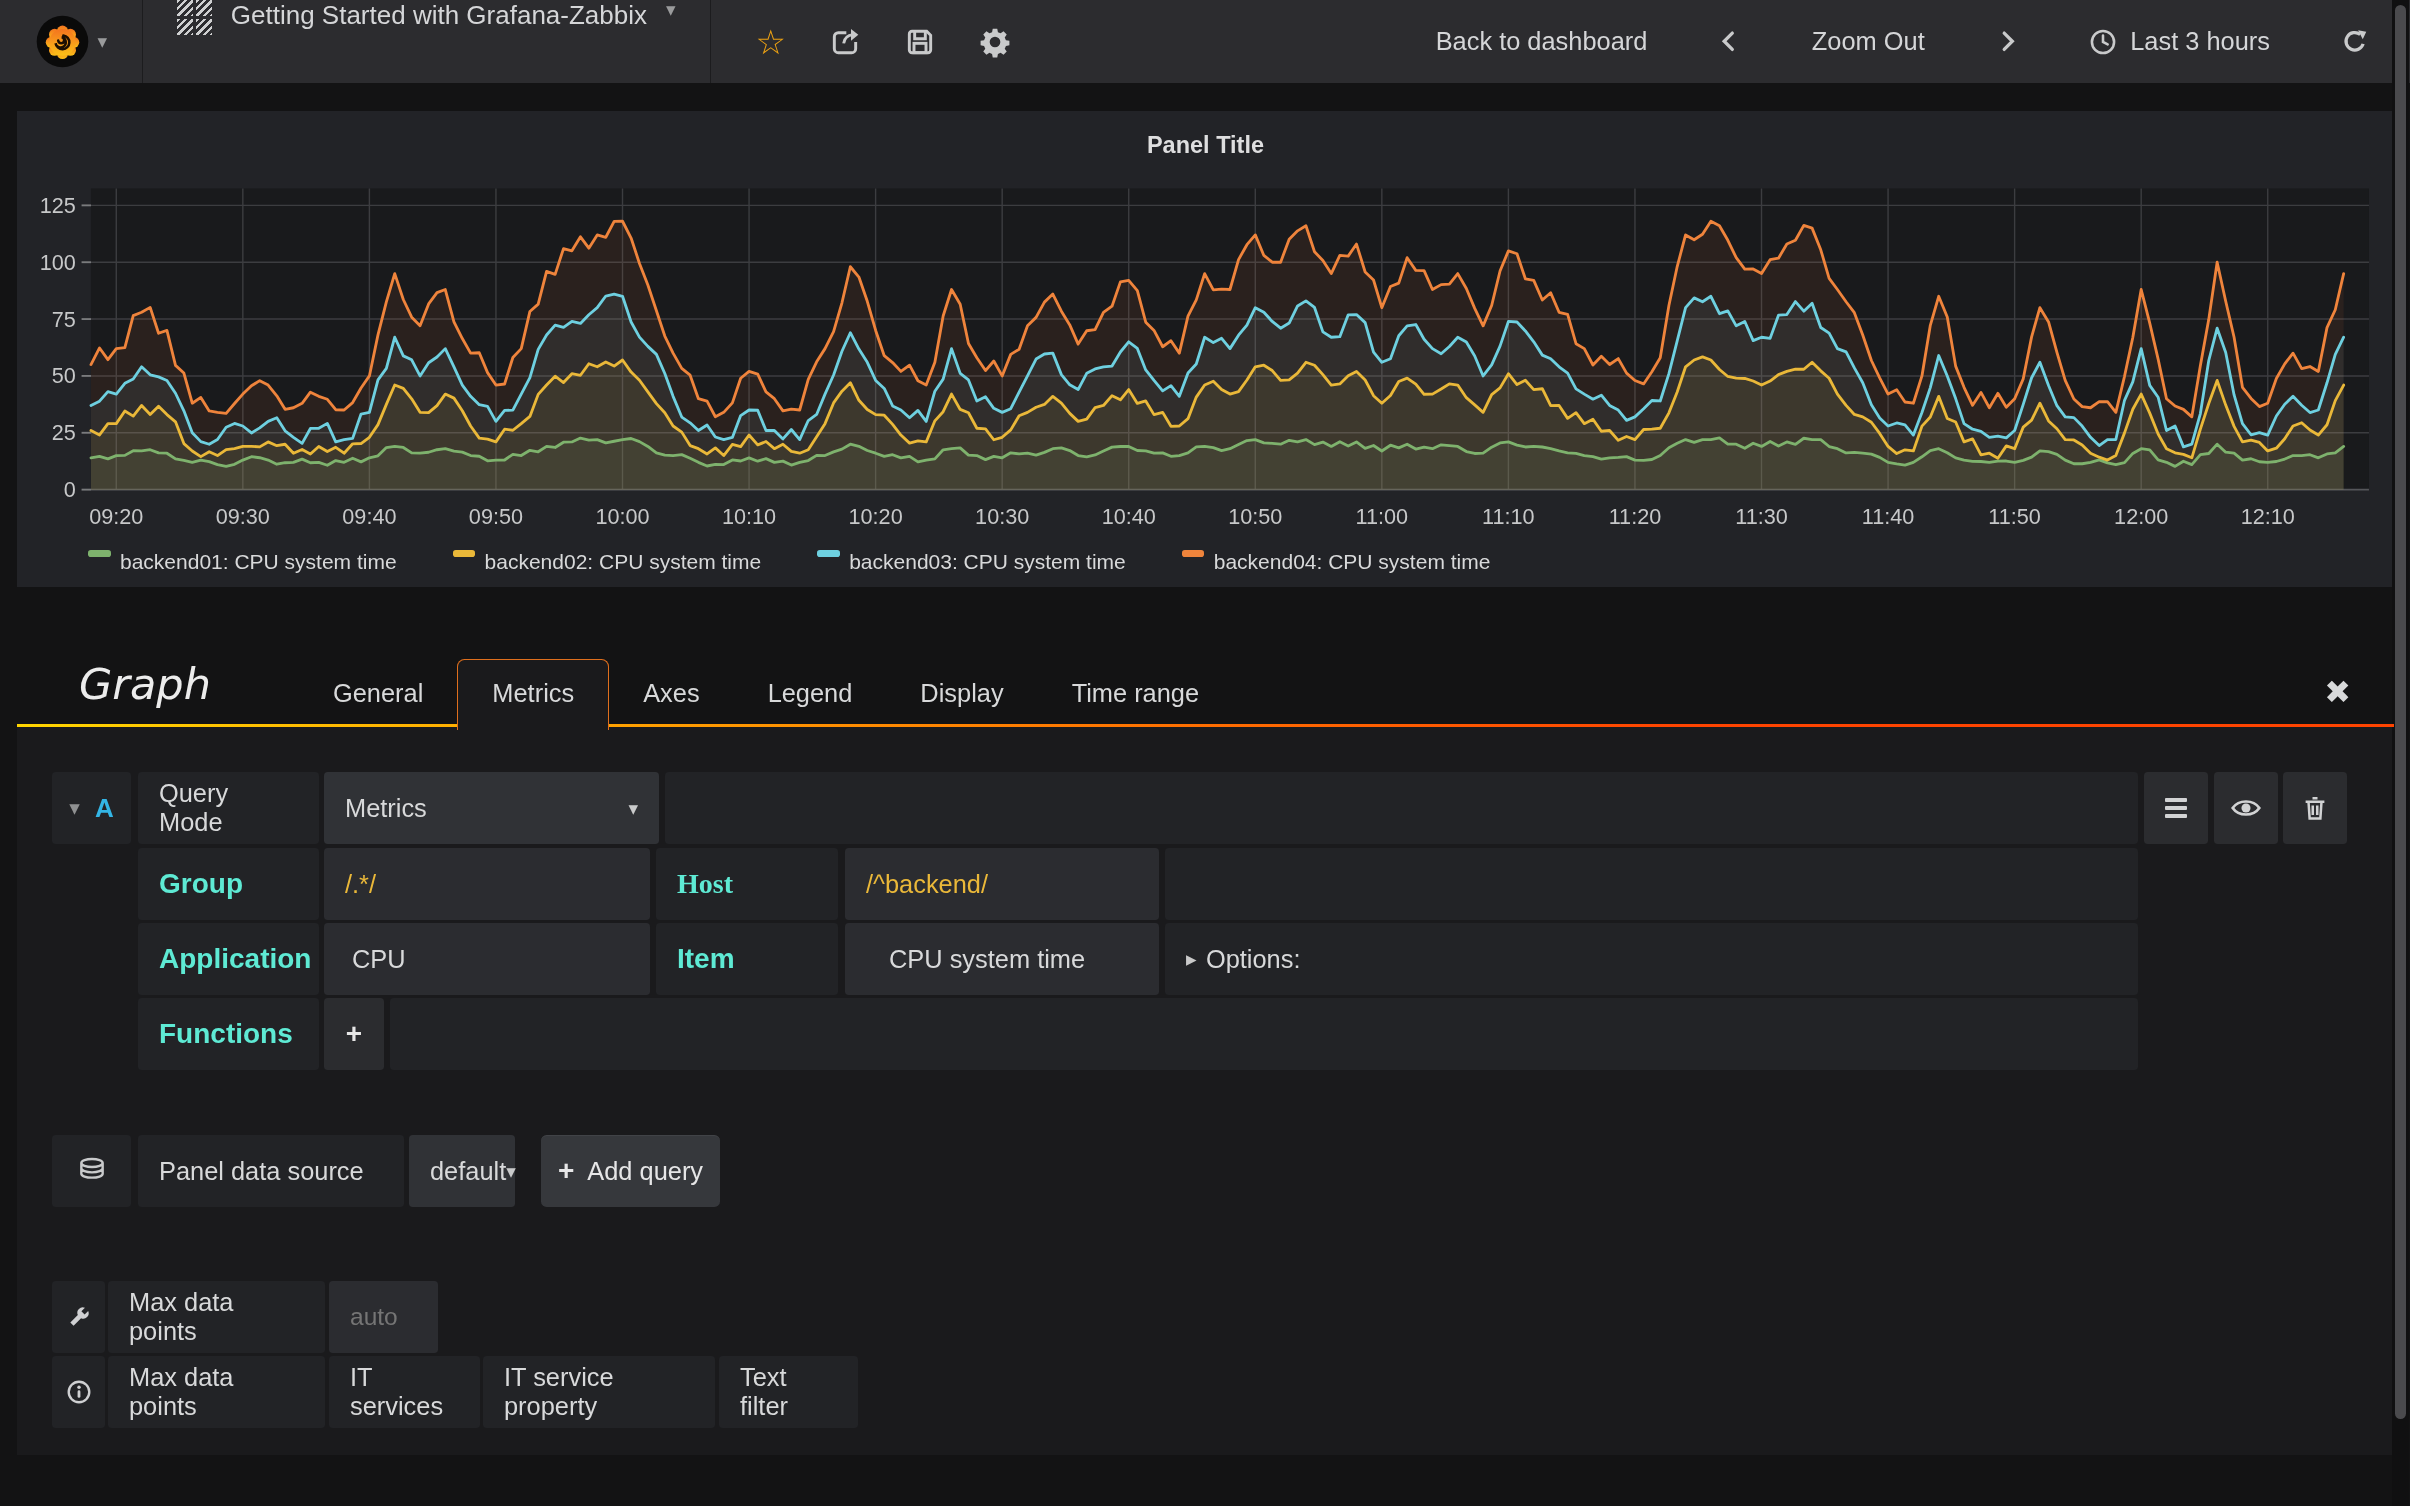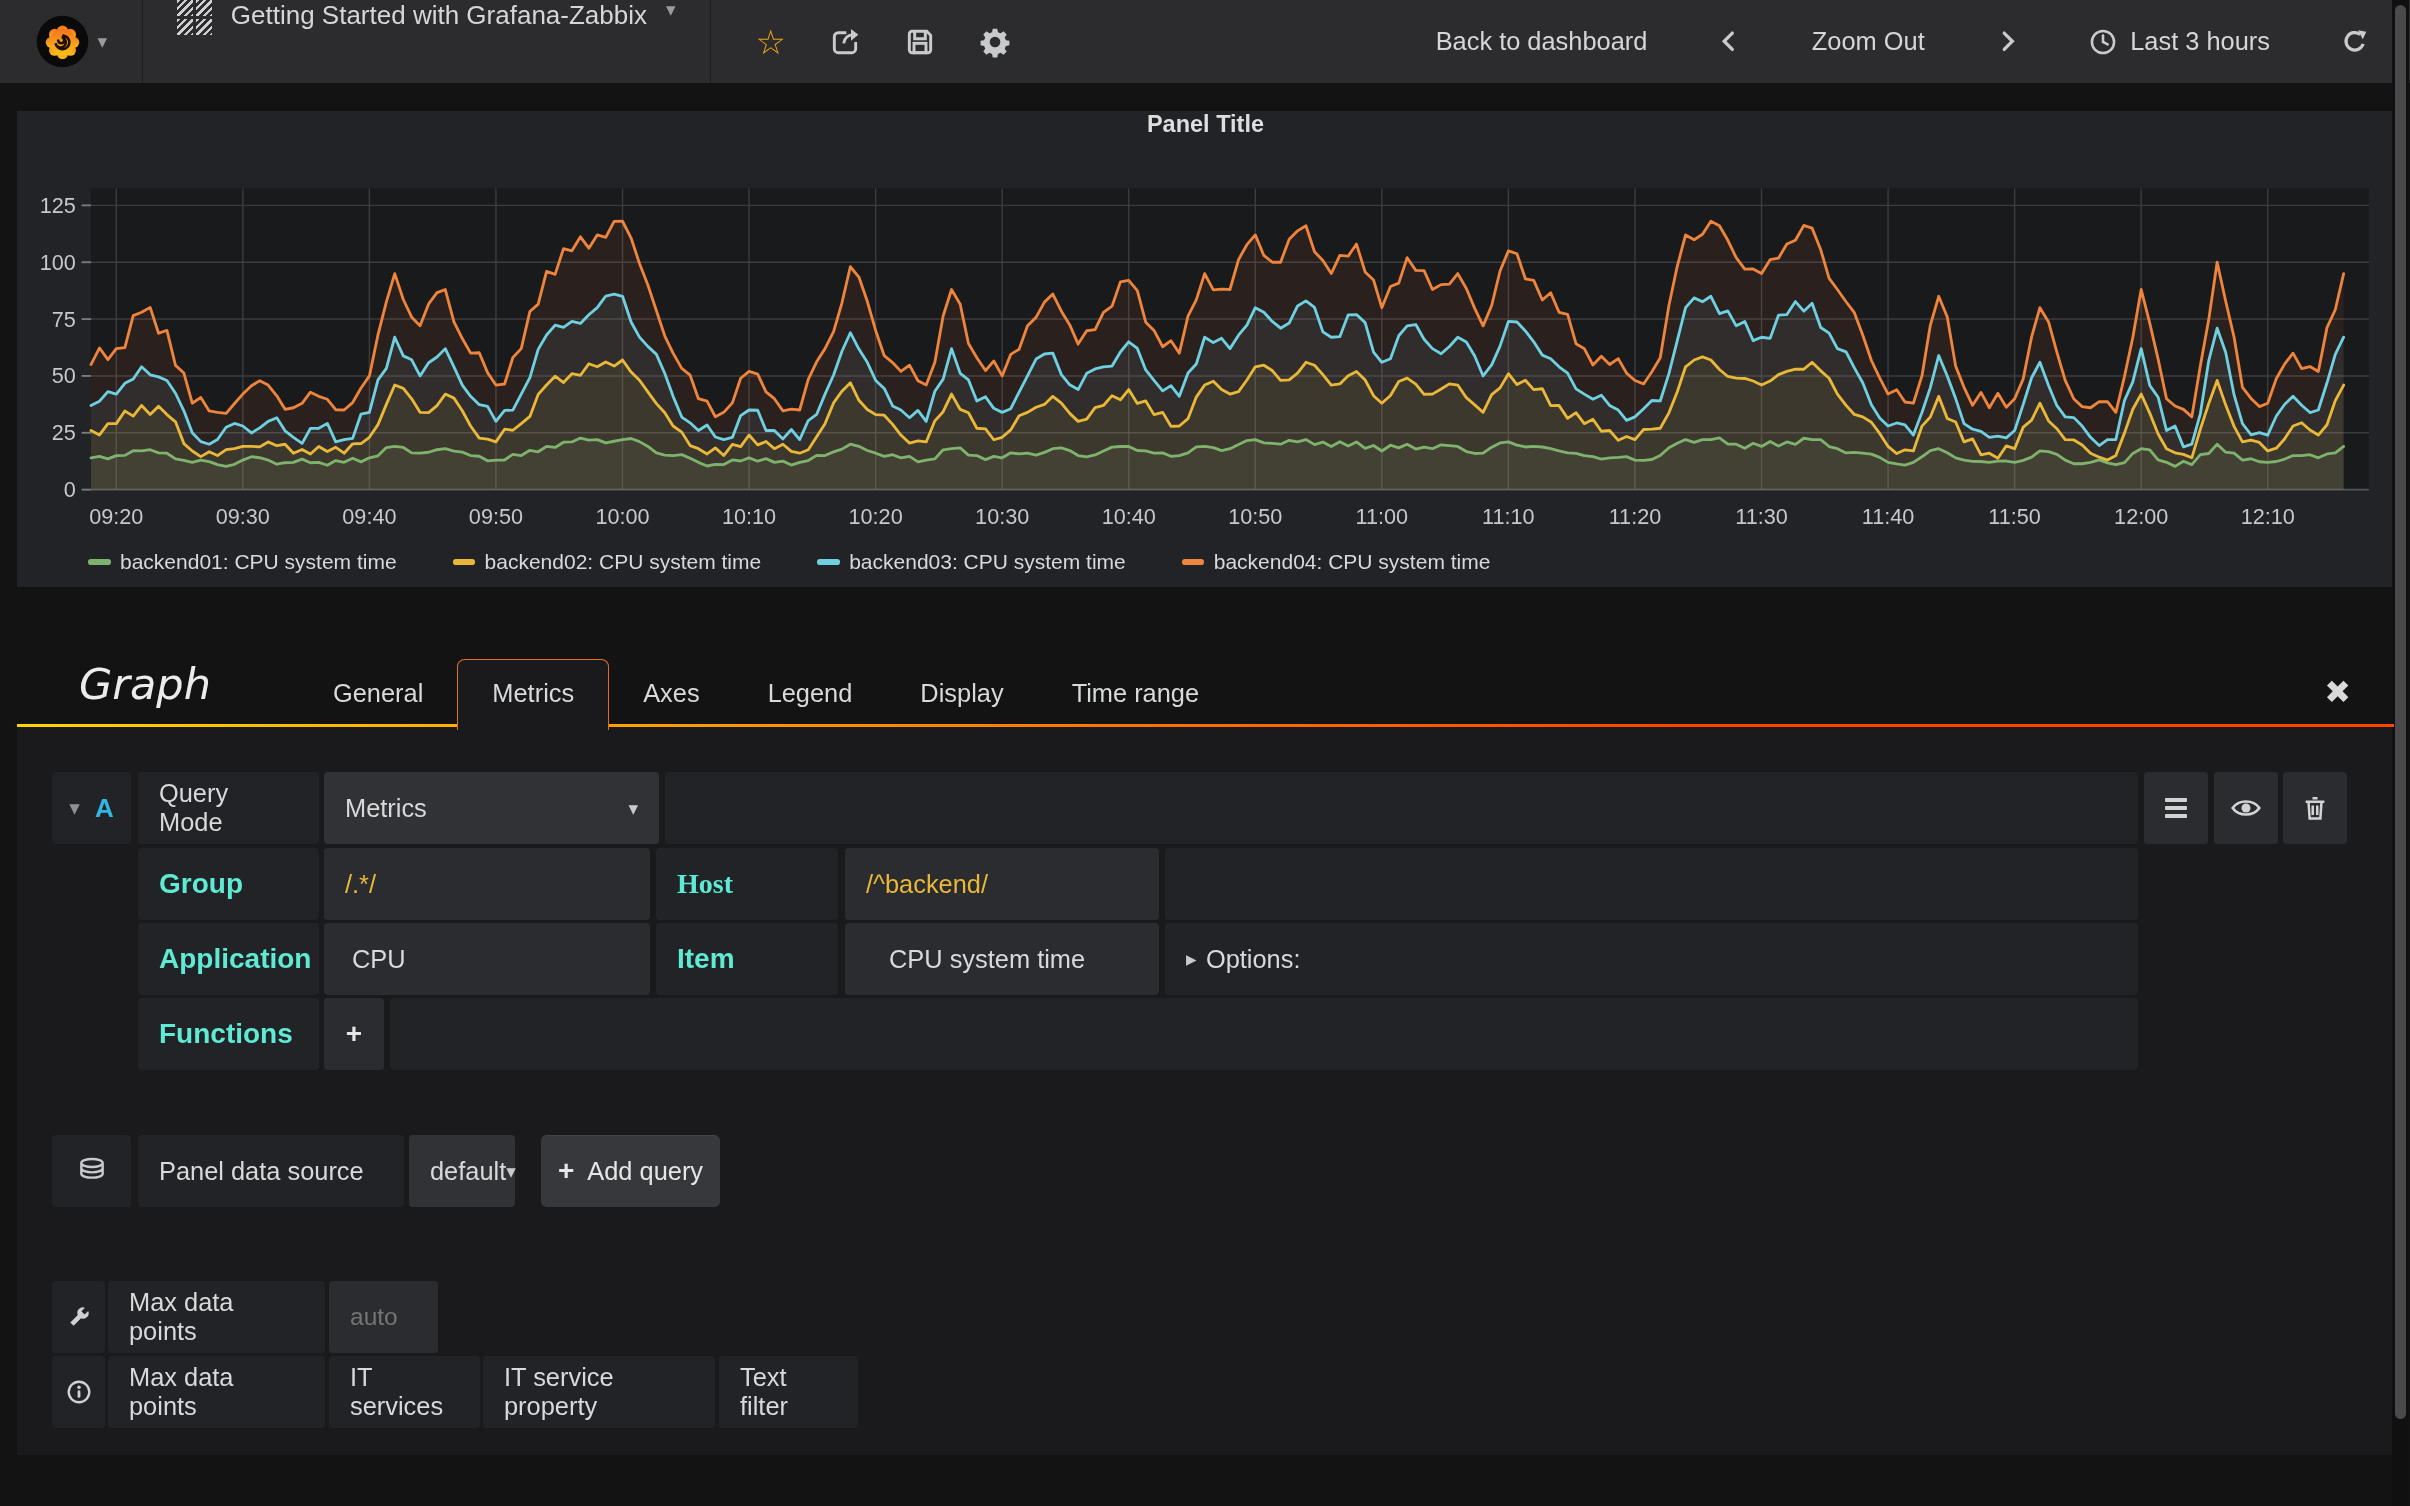--- a/index.html
+++ b/index.html
@@ -17,25 +17,25 @@
   .dash-icon{display:grid;grid-template-columns:16px 16px;grid-template-rows:16px 16px;gap:2.8px;}
   .dash-icon span{background:repeating-linear-gradient(135deg,#cfd0d1 0 2.4px,rgba(0,0,0,0) 2.4px 5.2px);}
   .nav-title{font-size:26px;color:#d5d6d8;white-space:nowrap;}
   .nav-actions{display:flex;align-items:center;gap:43px;padding:0 45px;}
   .nav-icon-btn{display:flex;align-items:center;justify-content:center;cursor:pointer;}
   .star-glyph{font-size:34px;color:#eda212;line-height:1;}
   .nav-right{margin-left:auto;display:flex;align-items:center;gap:26px;padding-right:41px;font-size:25.4px;color:#d5d6d8;}
   .nav-right .grp{display:flex;align-items:center;gap:13px;cursor:pointer;margin-left:44px;}
   
   .panel{position:absolute;left:17px;top:111px;width:2377px;height:476px;background:#222327;}
-  .panel-title{text-align:center;font-weight:bold;font-size:23.5px;color:#dededf;}
+  .panel-title{text-align:center;padding-top:21px;font-weight:bold;font-size:23.5px;color:#dededf;}
   #chart-svg{position:absolute;left:0;top:68px;width:2377px;height:369px;}
   .tick{fill:#c7c8c9;font-size:23px;font-family:"Liberation Sans",sans-serif;}
   .legend{position:absolute;left:71px;top:439px;display:flex;gap:56px;align-items:center;font-size:21px;color:#d8d9da;}
-  .legend-item{display:flex;align-items:center;cursor:pointer;white-space:nowrap;}
+  .legend-item{display:flex;align-items:flex-start;cursor:pointer;white-space:nowrap;}
   .legend-dash{width:22.6px;height:6.6px;border-radius:2.8px;margin-right:9.4px;}
   
   .editor-header{position:absolute;left:17px;top:650px;width:2377px;height:77px;}
   .editor-header::after{content:"";position:absolute;left:0;right:0;bottom:0;height:2.8px;background:linear-gradient(90deg,#ffd500 0%,#ff4400 70%,#ff4400 100%);z-index:1;}
   .panel-type-title{position:absolute;left:62px;top:9.4px;font-size:43px;font-style:italic;font-weight:300;color:#ececec;font-family:"DejaVu Sans",sans-serif;}
   .tabs{position:absolute;left:282px;bottom:0;display:flex;align-items:center;z-index:2;}
   .tab{padding:19px 34px;font-size:25.4px;color:#d8d9da;cursor:pointer;}
   .tab.active{background:#1a1a1c;border:1.9px solid #df6f1d;border-bottom:none;border-radius:7.5px 7.5px 0 0;margin-bottom:-2.8px;padding-bottom:21.7px;position:relative;z-index:3;}
   .close-x{position:absolute;right:43px;top:22.6px;font-size:32px;color:#d8d9da;cursor:pointer;z-index:2;}
   

